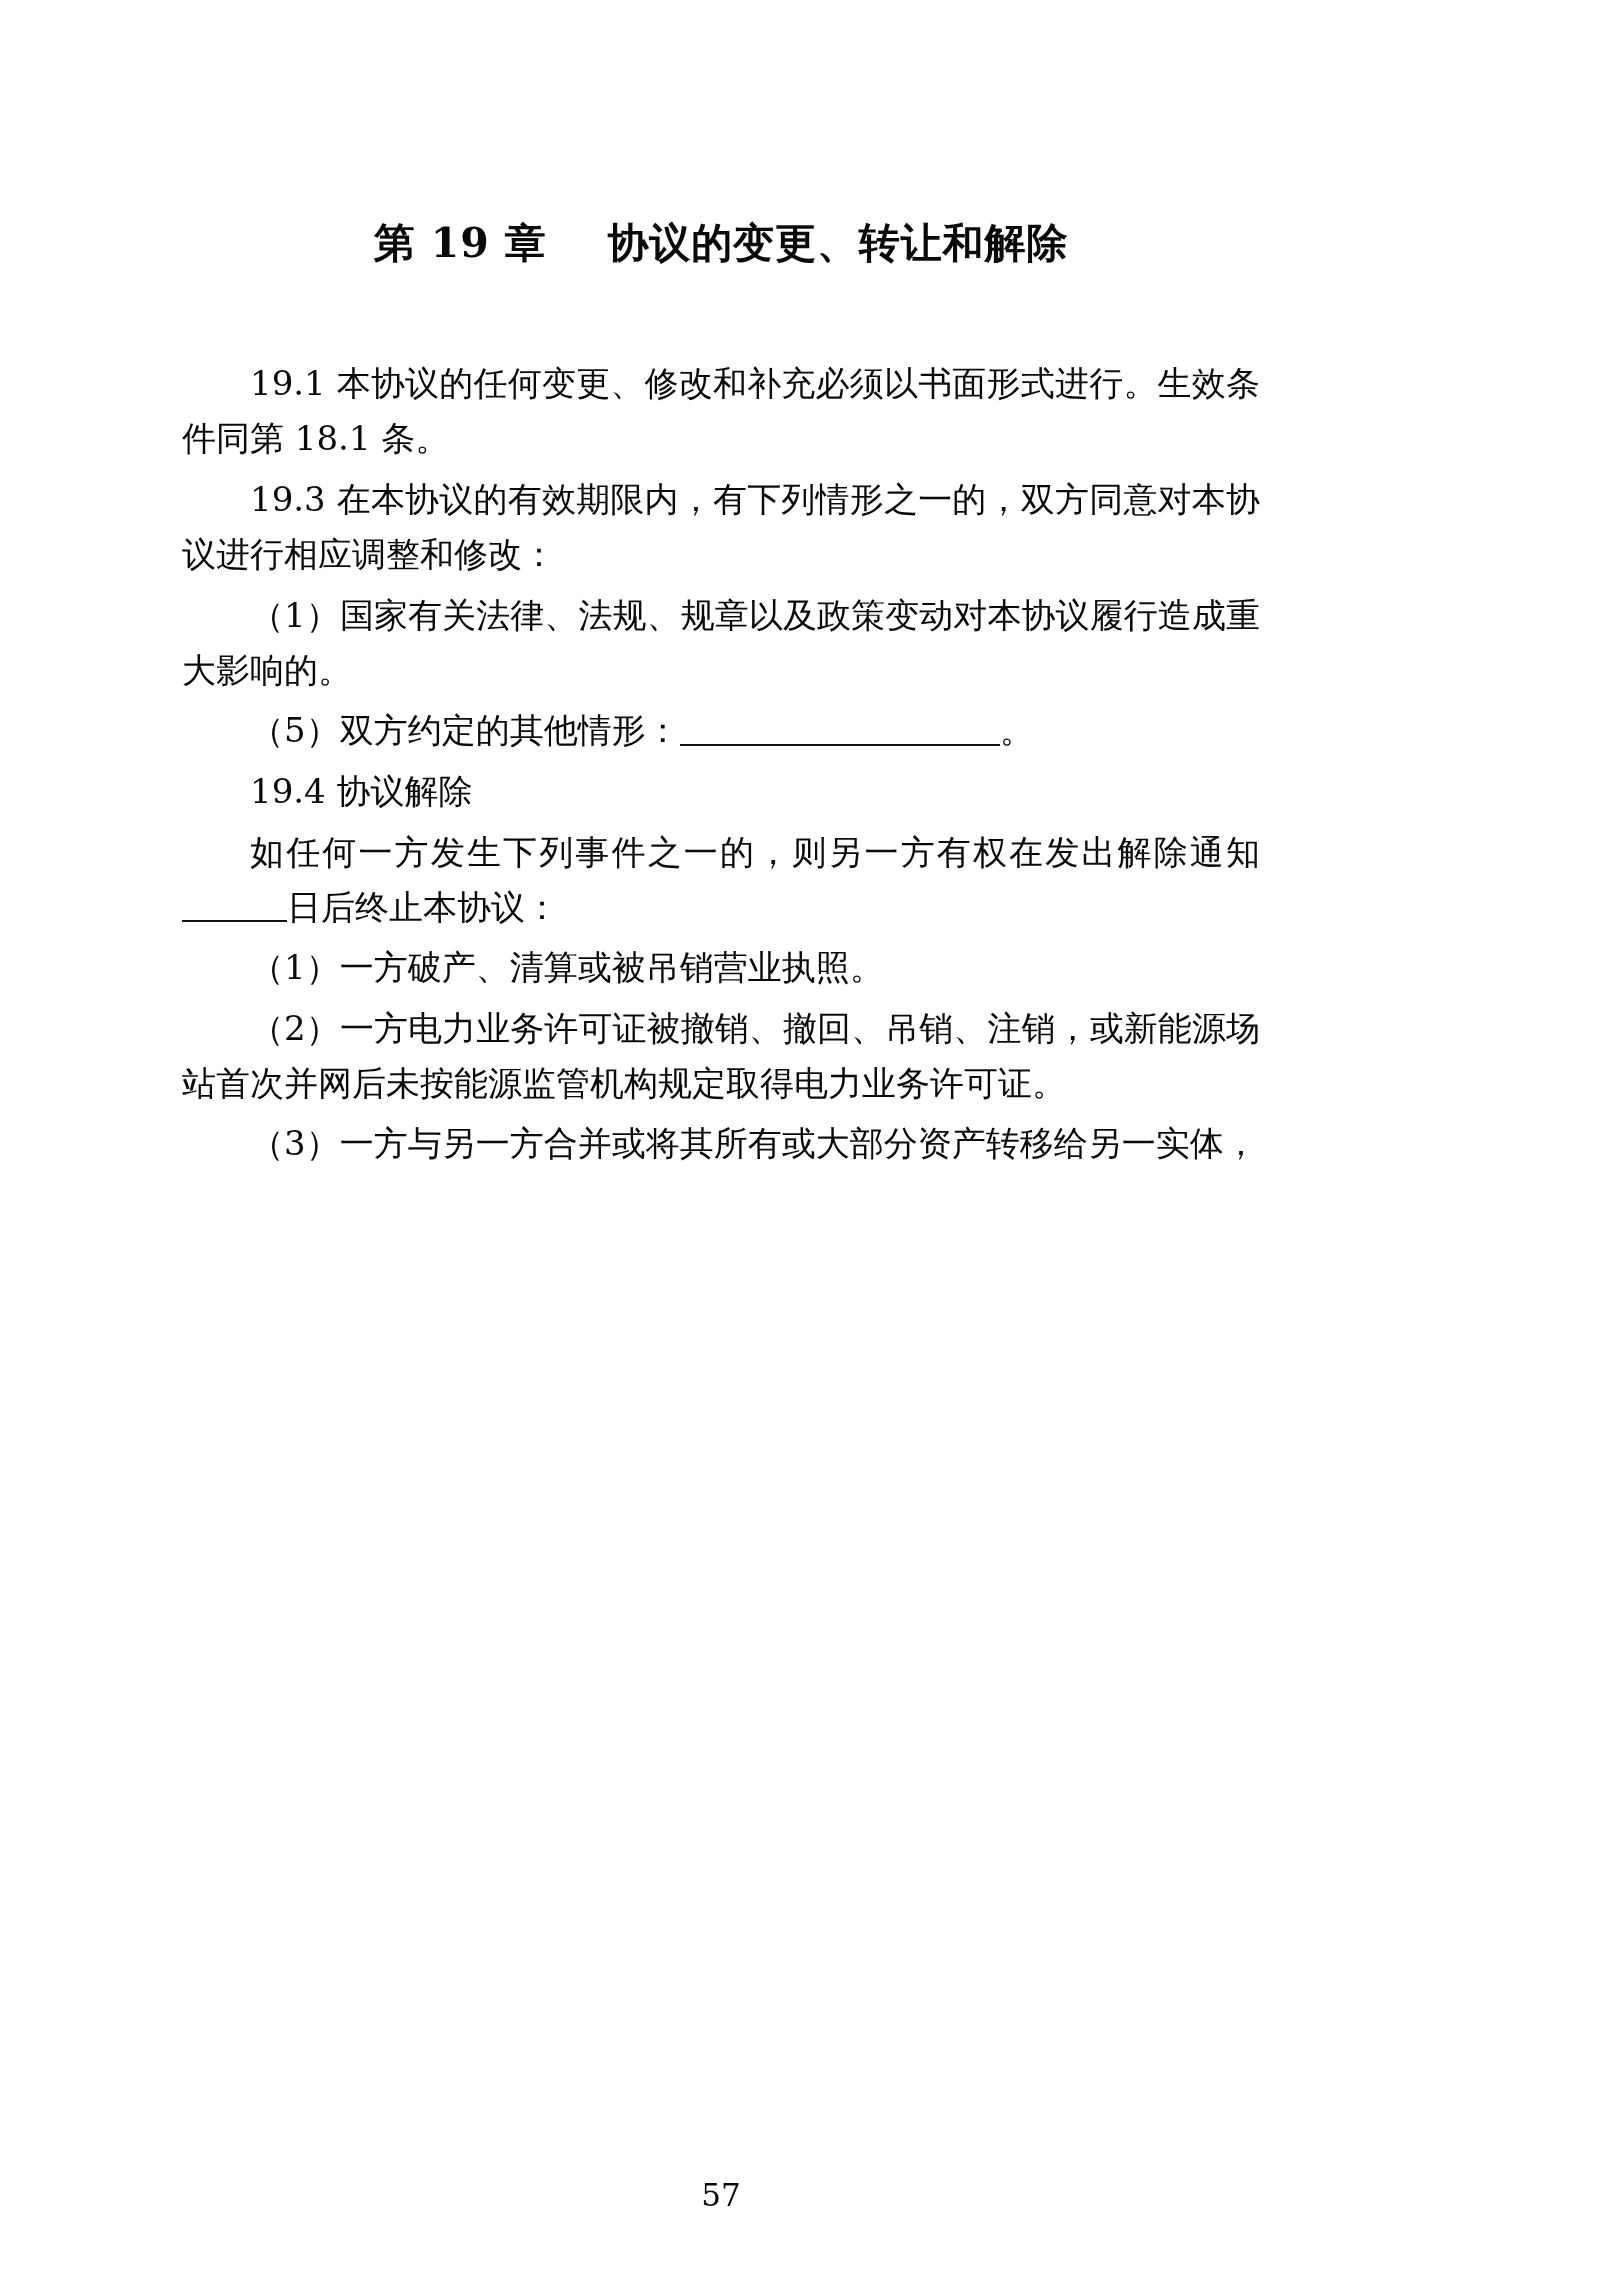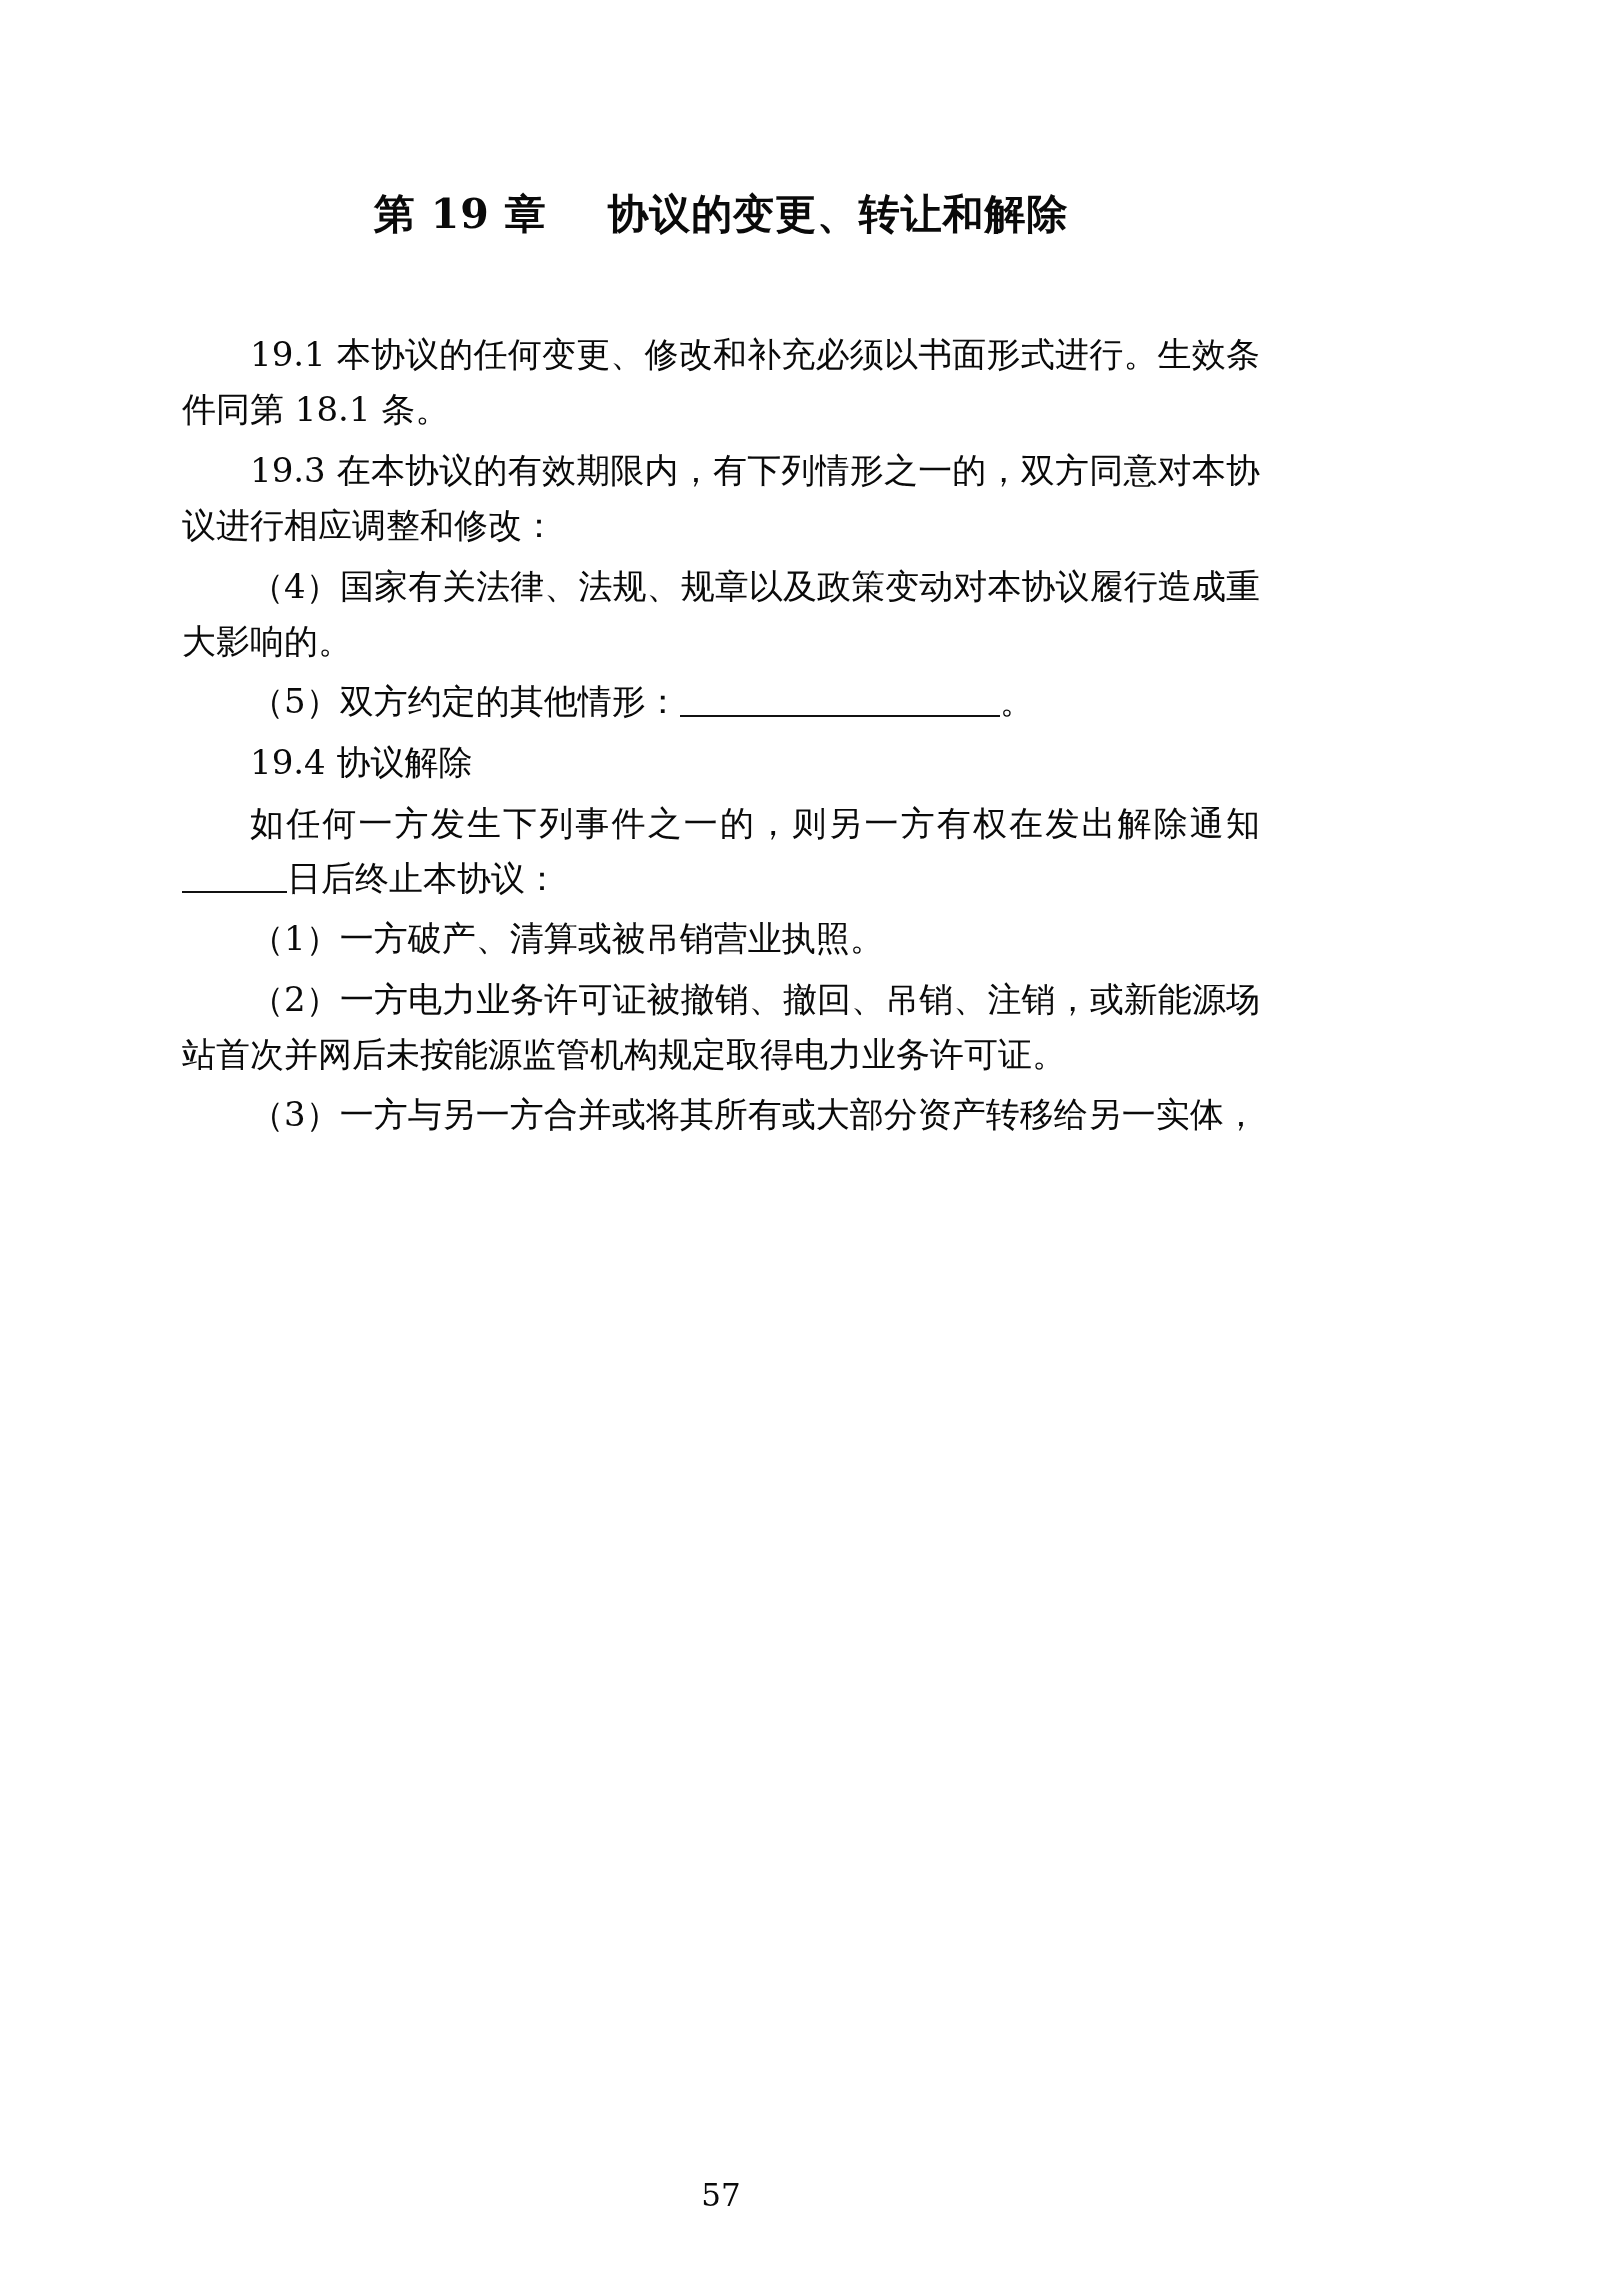--- a/index.html
+++ b/index.html
@@ -12,21 +12,21 @@
     height: 2294px;
     font-family: "DejaVu Serif", "Liberation Serif", serif;
     color: #0a0a0a;
     position: relative;
     overflow: hidden;
   }
   .page {
     box-sizing: border-box;
     width: 1442px;
     height: 2294px;
-    padding: 81px 182px 0 182px;
+    padding: 110px 182px 0 182px;
     position: relative;
   }
   .doc-title {
     text-align: center;
     font-size: 41px;
     font-weight: bold;
     letter-spacing: 0.9px;
     margin: 105px 0 0 0;
     line-height: 1.4;
     white-space: pre;
@@ -78,21 +78,21 @@
 
   <h1 class="doc-title">第 19 章    协议的变更、转让和解除</h1>
 
   <div class="body-block">
 
     <p class="para">19.1  本协议的任何变更、修改和补充必须以书面形式进行。生效条件同第 18.1 条。</p>
 
 
     <p class="para">19.3  在本协议的有效期限内，有下列情形之一的，双方同意对本协议进行相应调整和修改：</p>
 
-    <p class="para">（4）国家有关法律、法规、规章以及政策变动对本协议履行造成重大影响的。</p>
+    <p class="para">（1）国家有关法律、法规、规章以及政策变动对本协议履行造成重大影响的。</p>
 
 
     <p class="para"><span>（5）双方约定的其他情形：</span><span class="blank-long"></span><span>。</span></p>
 
     <p class="para">19.4  协议解除</p>
 
     <p class="para"><span> 如任何一方发生下列事件之一的，则另一方有权在发出解除通知</span><span class="blank-med"></span><span>日后终止本协议：</span></p>
 
     <p class="para">（1）一方破产、清算或被吊销营业执照。</p>
 

